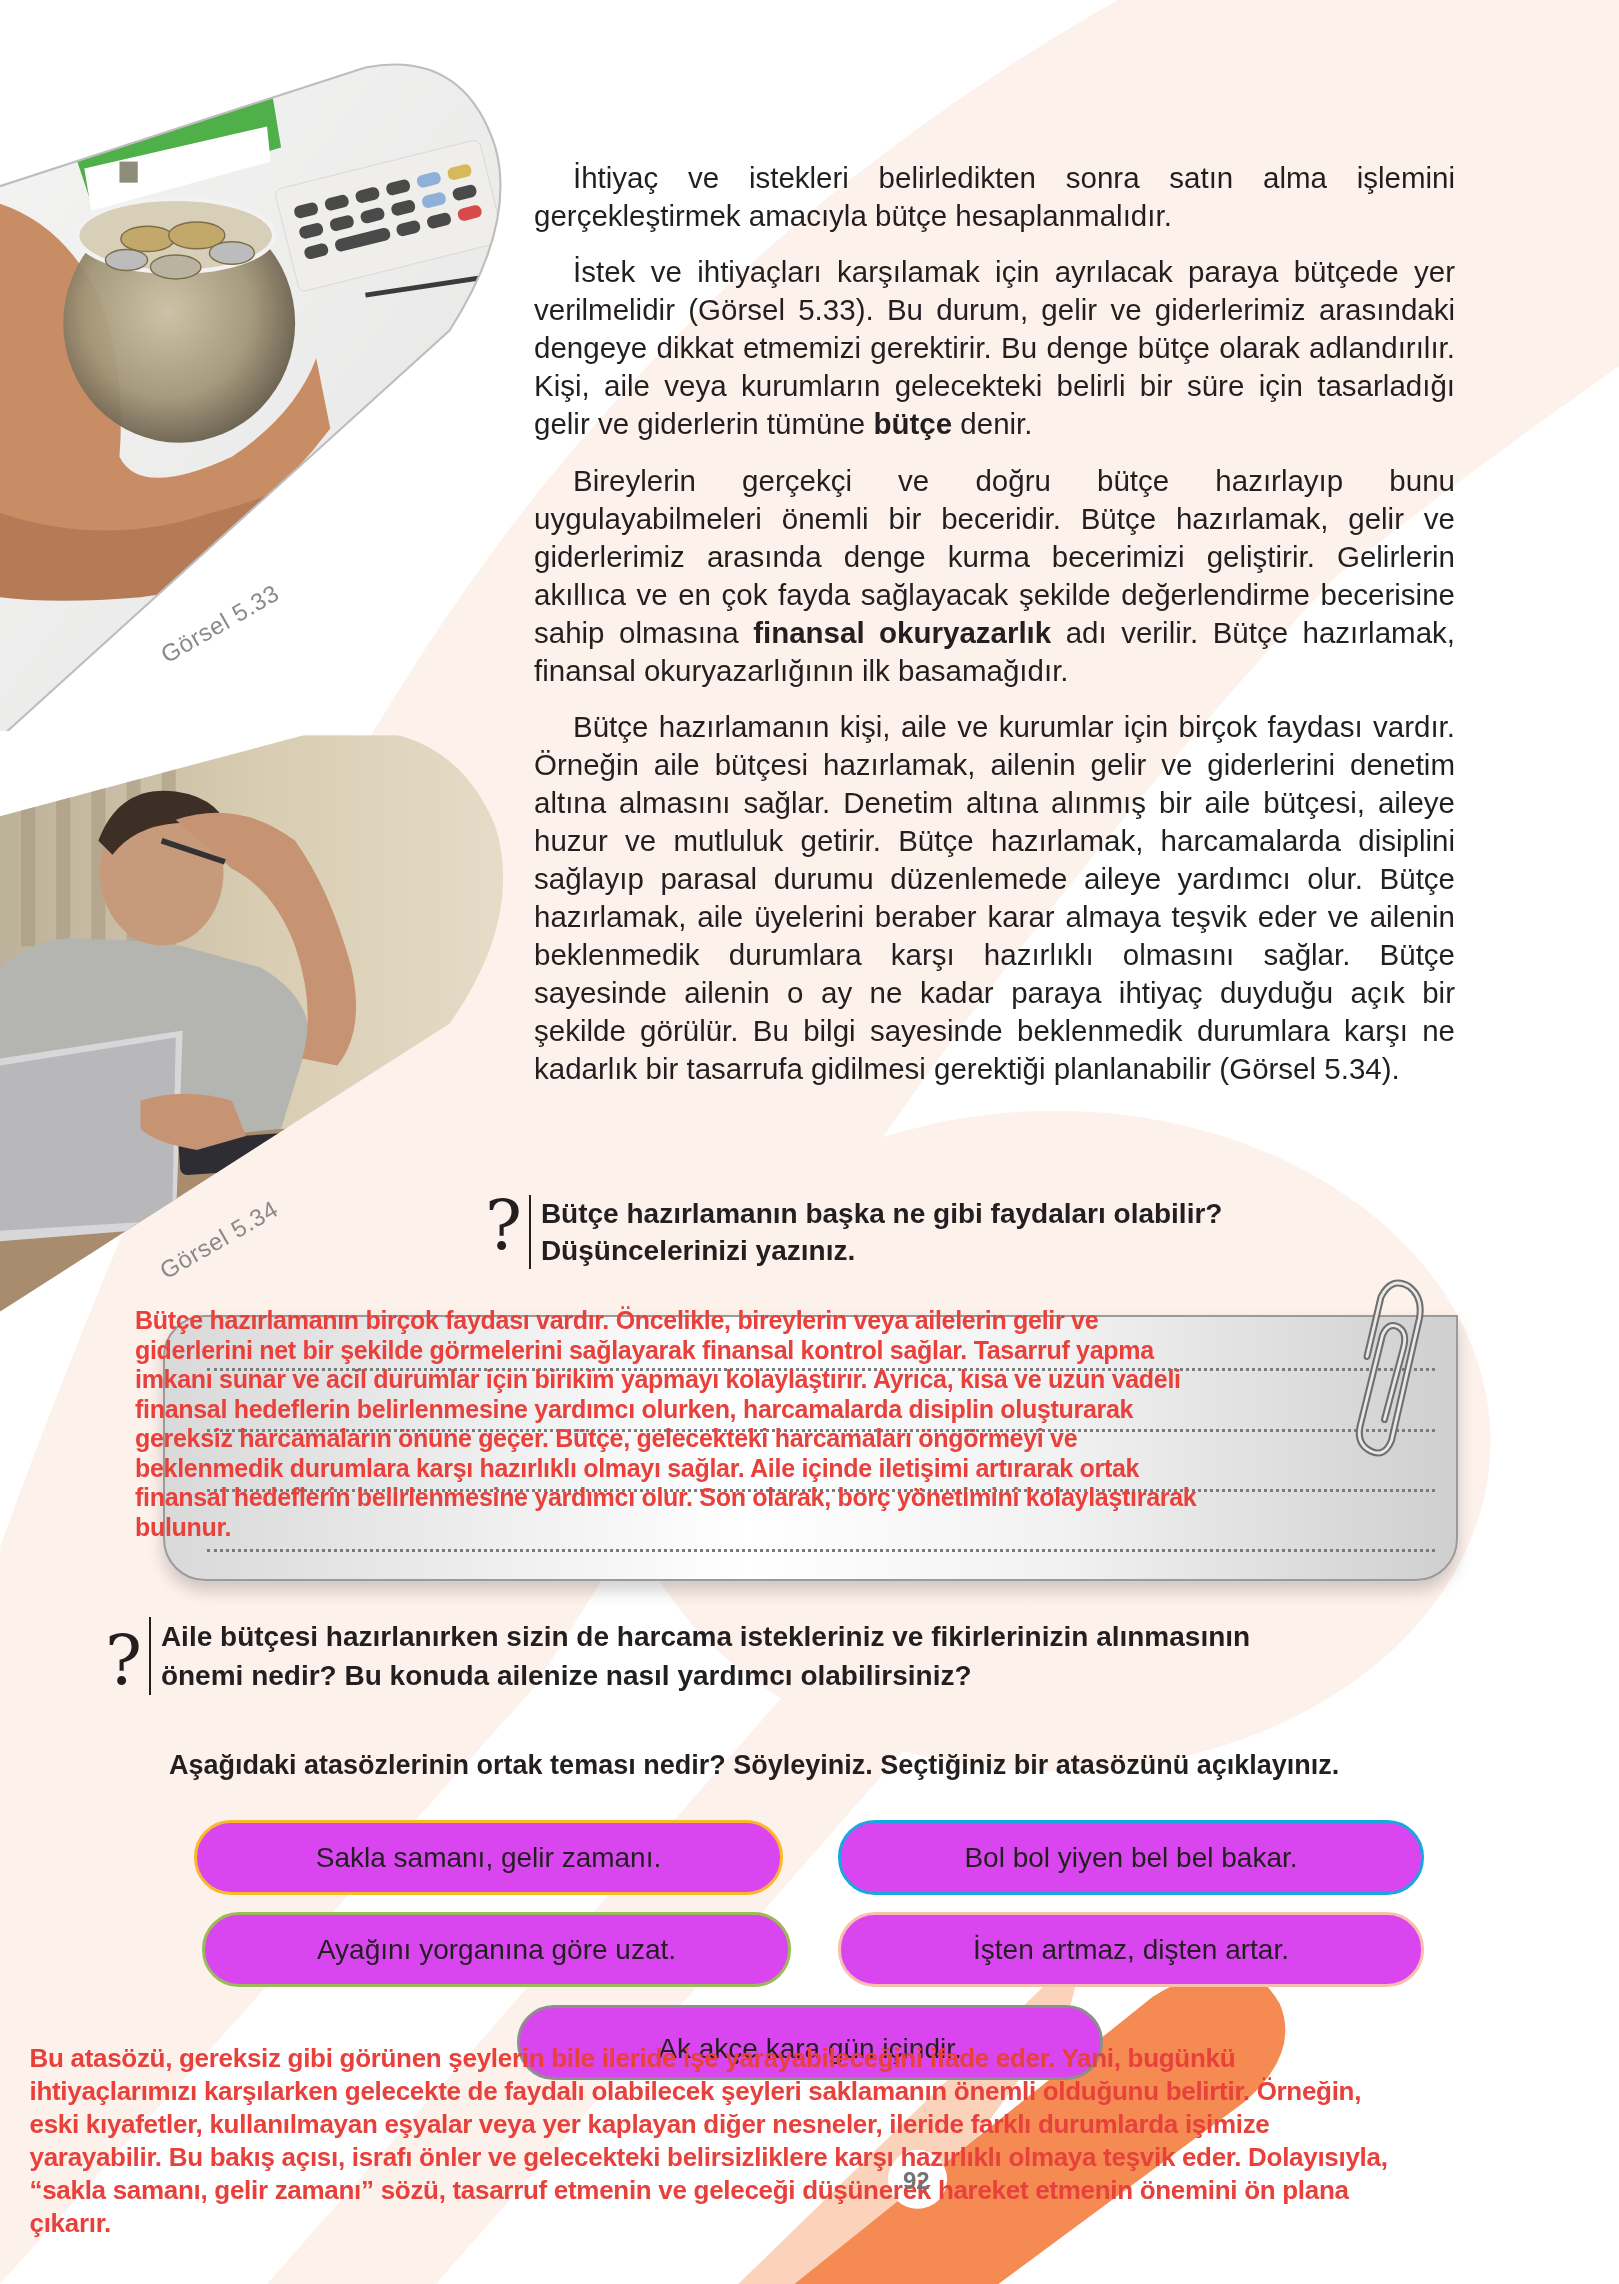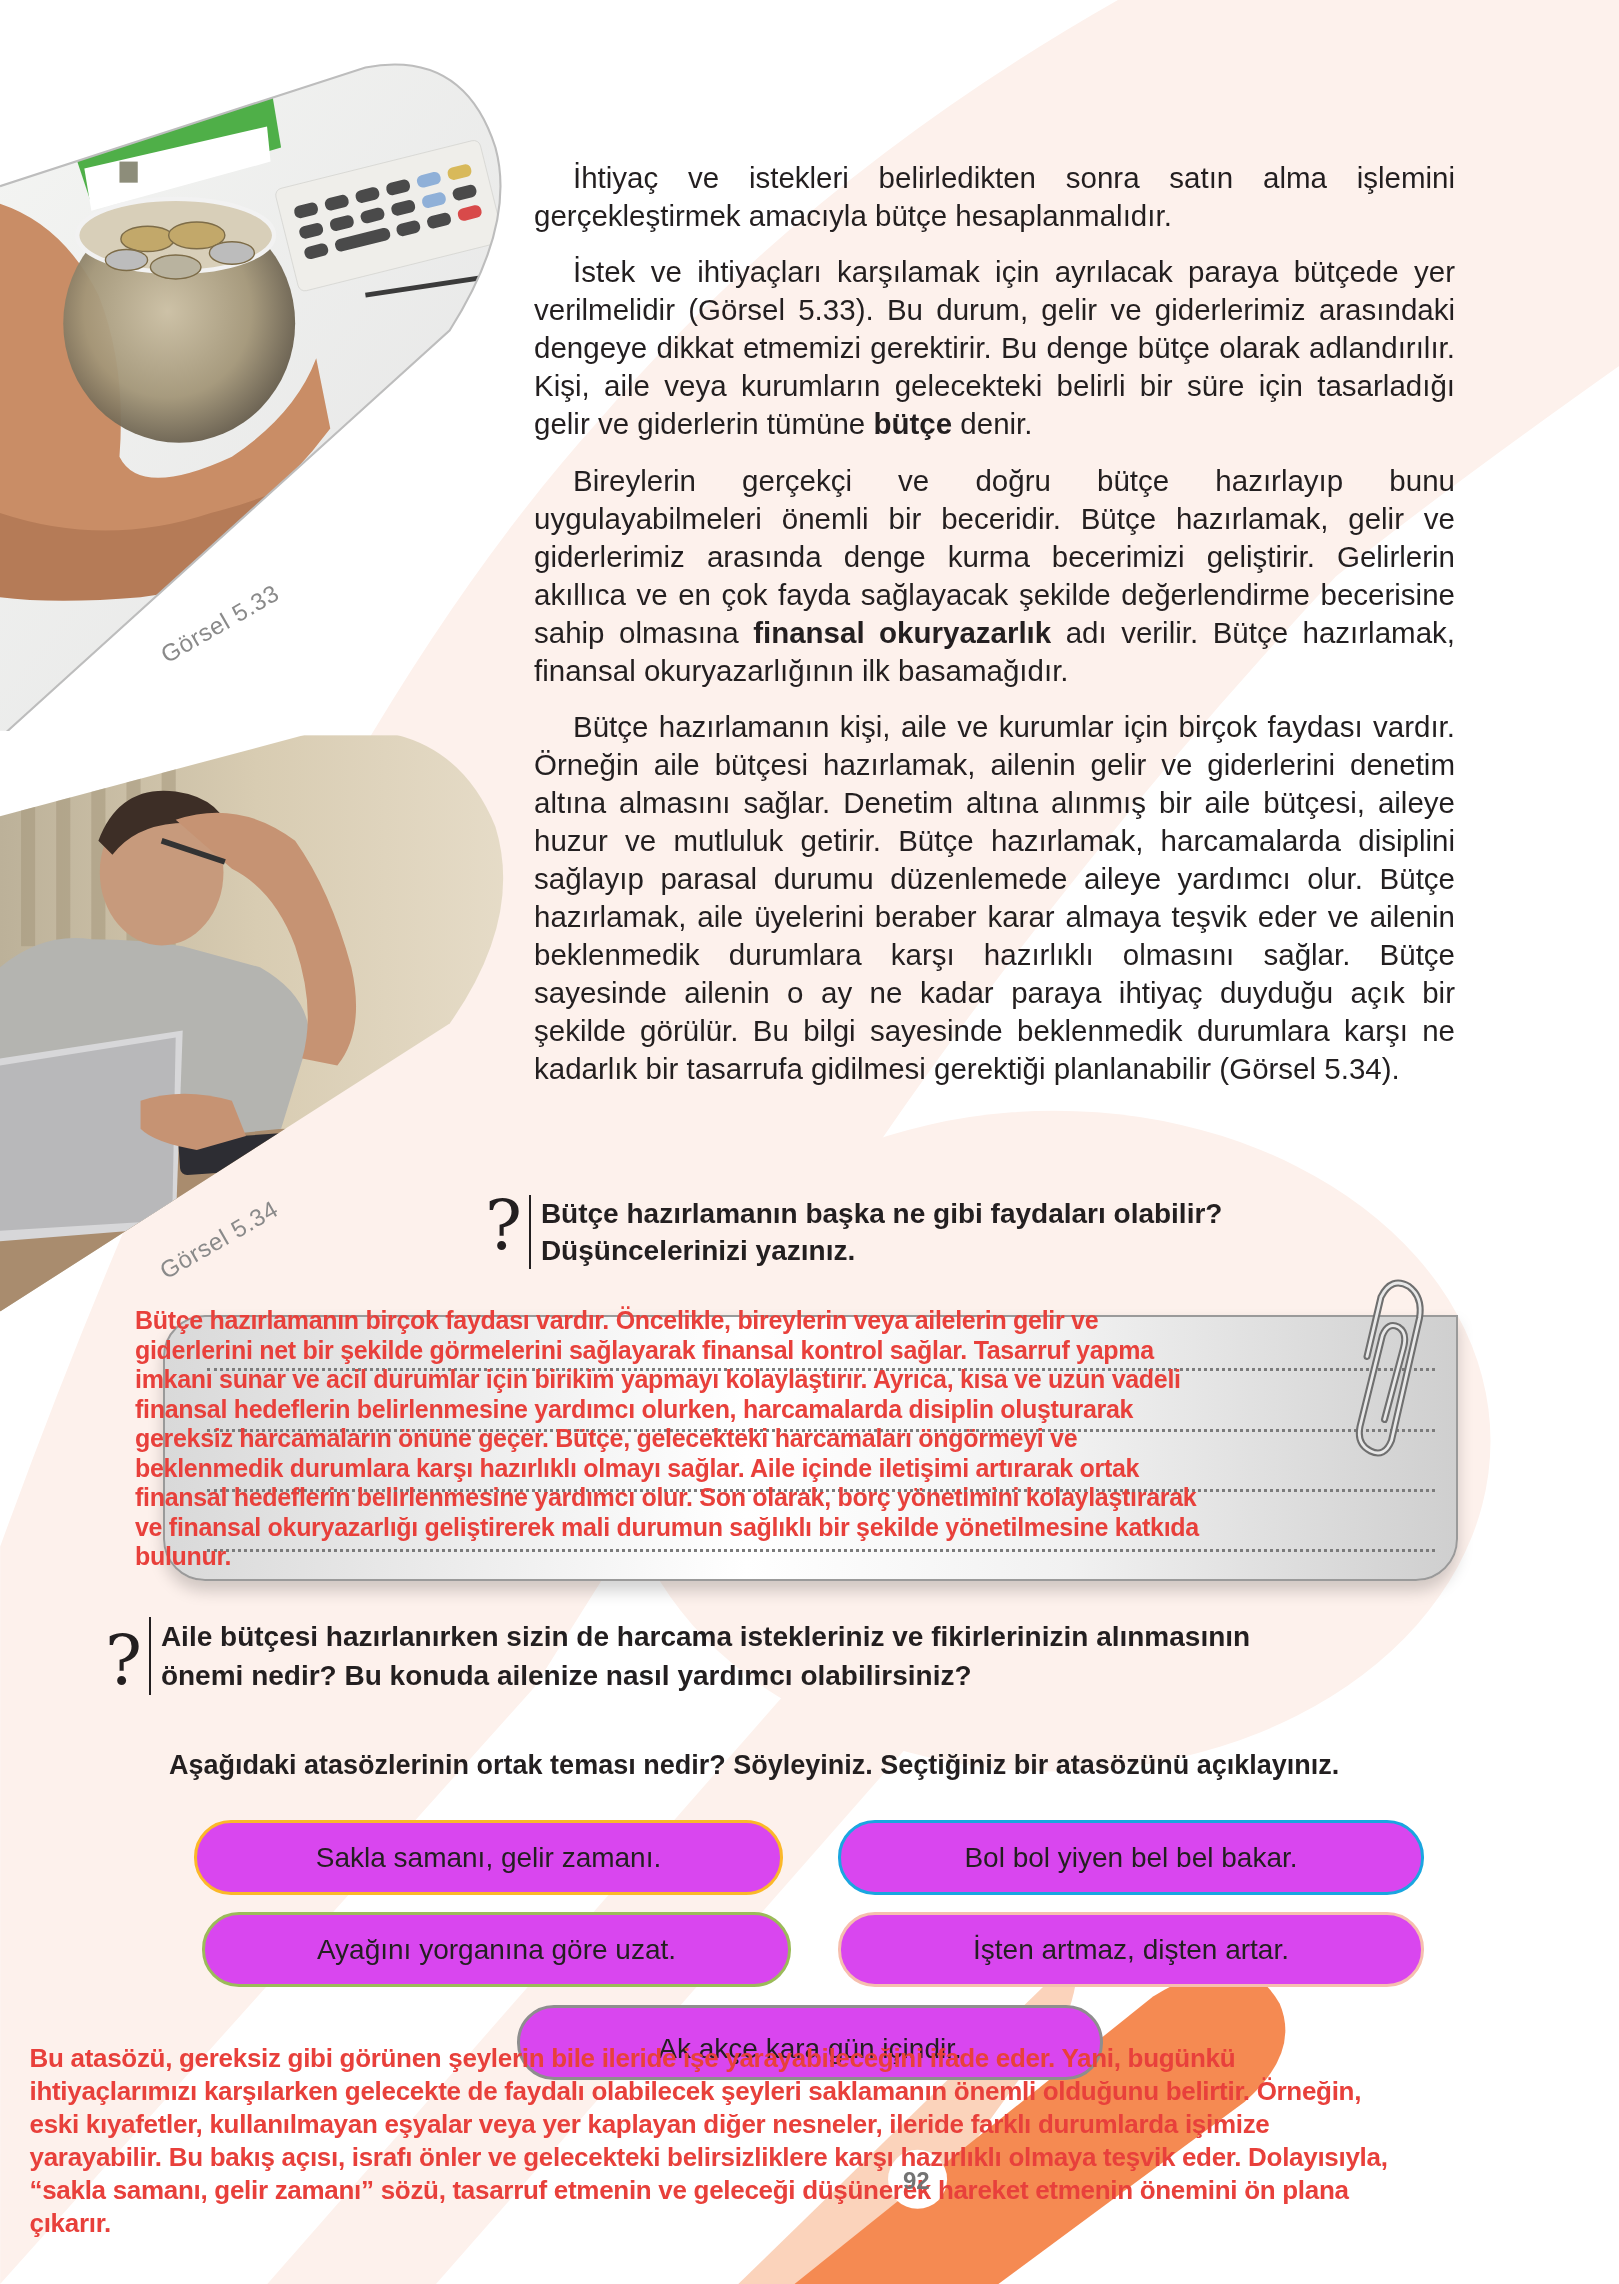--- a/index.html
+++ b/index.html
@@ -161,21 +161,20 @@
 </svg>
 
 <div class="answer condensed" style="left:135px;top:1306px;width:1315px;font-size:25px;line-height:29.5px;">
   <div>Bütçe hazırlamanın birçok faydası vardır. Öncelikle, bireylerin veya ailelerin gelir ve</div>
   <div>giderlerini net bir şekilde görmelerini sağlayarak finansal kontrol sağlar. Tasarruf yapma</div>
   <div>imkanı sunar ve acil durumlar için birikim yapmayı kolaylaştırır. Ayrıca, kısa ve uzun vadeli</div>
   <div>finansal hedeflerin belirlenmesine yardımcı olurken, harcamalarda disiplin oluşturarak</div>
   <div>gereksiz harcamaların önüne geçer. Bütçe, gelecekteki harcamaları öngörmeyi ve</div>
   <div>beklenmedik durumlara karşı hazırlıklı olmayı sağlar. Aile içinde iletişimi artırarak ortak</div>
   <div>finansal hedeflerin belirlenmesine yardımcı olur. Son olarak, borç yönetimini kolaylaştırarak</div>
-  <div>ve finansal okuryazarlığı geliştirerek mali durumun sağlıklı bir şekilde yönetilmesine katkıda</div>
   <div>bulunur.</div>
 </div>
 
 <div class="q-block" style="left:105px;top:1617px;">
   <span class="q-mark" style="top:9.8px;">?</span>
   <span class="q-bar"></span>
   <div class="q-text" style="font-size:28px;line-height:39px;">
     <div>Aile bütçesi hazırlanırken sizin de harcama istekleriniz ve fikirlerinizin alınmasının</div>
     <div>önemi nedir? Bu konuda ailenize nasıl yardımcı olabilirsiniz?</div>
   </div>

